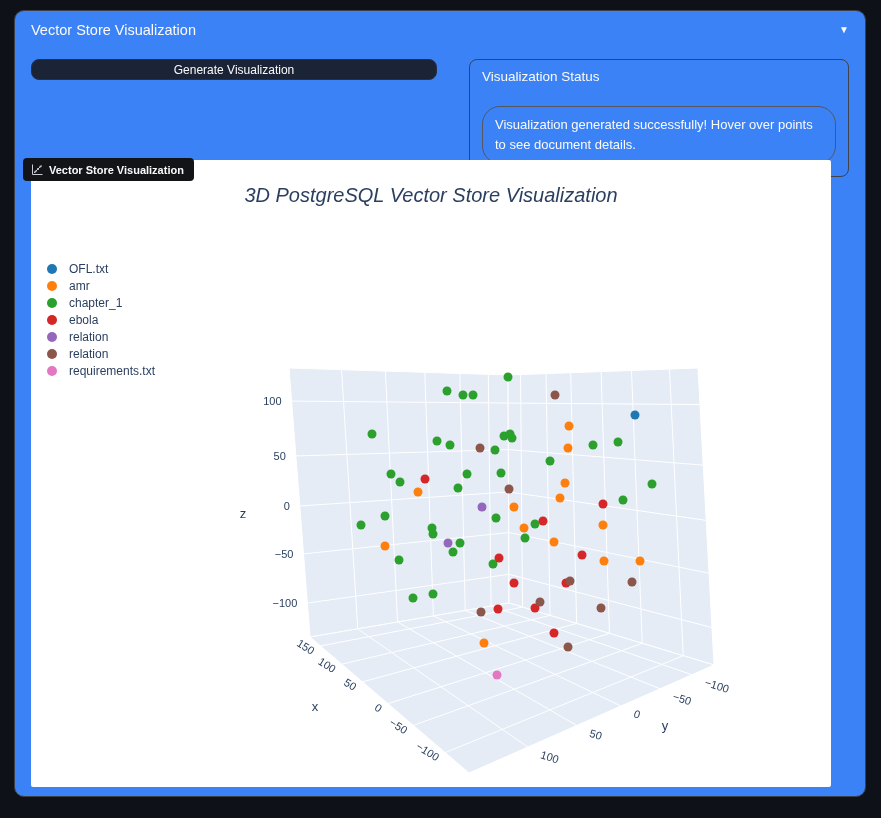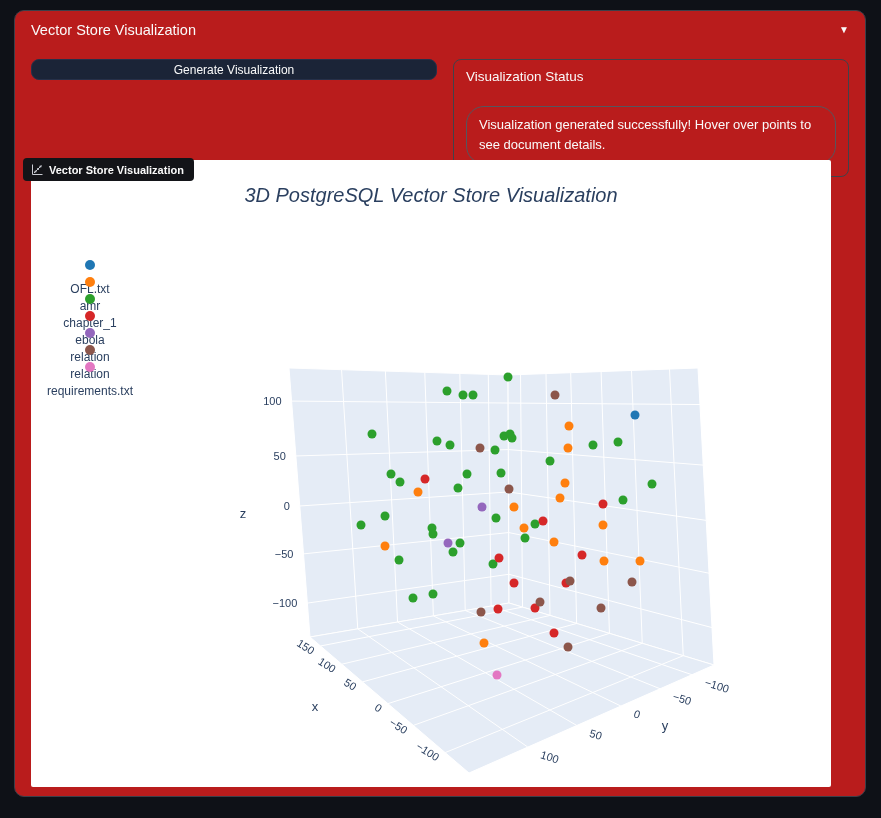--- a/index.html
+++ b/index.html
@@ -1,42 +1,42 @@
 <!DOCTYPE html>
 <html><head>
 <meta charset="utf-8">
 <style>
   * { margin:0; padding:0; box-sizing:border-box; }
   html,body { width:881px; height:818px; background:#0e1117; overflow:hidden;
               font-family:"Liberation Sans","DejaVu Sans",sans-serif; }
   .card { position:absolute; left:14px; top:10px; width:852px; height:787px;
-          background:#b91c1c; border:1px solid #3d3f49; border-radius:10px; }
+          background:#3b82f6; border:1px solid #3d3f49; border-radius:10px; }
   .card-header { display:flex; justify-content:space-between; align-items:center;
                  padding:11px 16px 9px 16px; cursor:pointer; }
   .card-header .label { color:#fafafa; font-size:14.5px; font-weight:500; }
   .collapse-icon { color:#fafafa; font-size:10px; line-height:1; }
-  .controls-row { display:flex; align-items:flex-start; padding:12px 16px; gap:16px; }
+  .controls-row { display:flex; align-items:flex-start; padding:12px 16px; gap:32px; }
   .gen-btn { width:406px; height:21px; background:#1b2437; color:#fafafa;
              border:1px solid #263049; border-radius:8px; font-size:12px;
              font-family:inherit; cursor:pointer; }
   .status-panel { flex:1; border:1px solid #41424a; border-radius:8px;
                   padding:9px 12px 12px 12px; }
   .status-heading { color:#fafafa; font-size:13.5px; margin-bottom:22px; }
   .status-box { border:1px solid #55565e; border-radius:18px; padding:8px 12px;
                 color:#fafafa; font-size:13px; line-height:1.55; }
   .plot-wrap { position:absolute; left:16px; top:149px; width:800px; height:627px;
                background:#ffffff; border-radius:2px; }
   .plot-tab { position:absolute; left:-8px; top:-2px; height:23px; background:#131418;
               border-radius:4px; display:flex; align-items:center; gap:6px;
               padding:0 10px 0 8px; z-index:5; }
   .plot-tab .tab-label { color:#fafafa; font-size:11px; font-weight:600; white-space:nowrap; }
   .plot-title { position:absolute; top:24px; left:0; width:100%; text-align:center;
                 color:#2a3f5f; font-size:20px;font-style:italic; }
   .legend { position:absolute; left:16px; top:100px; list-style:none; }
-  .legend li { display:flex; align-items:center; gap:12px; height:17px; cursor:pointer;flex-direction:column; }
+  .legend li { display:flex; align-items:center; gap:12px; height:17px; cursor:pointer; }
   .legend .swatch { width:10px; height:10px; border-radius:50%; flex:0 0 10px; }
   .legend .lname { color:#2a3f5f; font-size:12px; }
   svg text { fill:#2a3f5f; font-size:11px; font-family:"Liberation Sans","DejaVu Sans",sans-serif; }
   svg text.axis-letter { font-size:13px; }
 </style>
 </head>
 <body>
 
 <div class="card">
   <div class="card-header">

